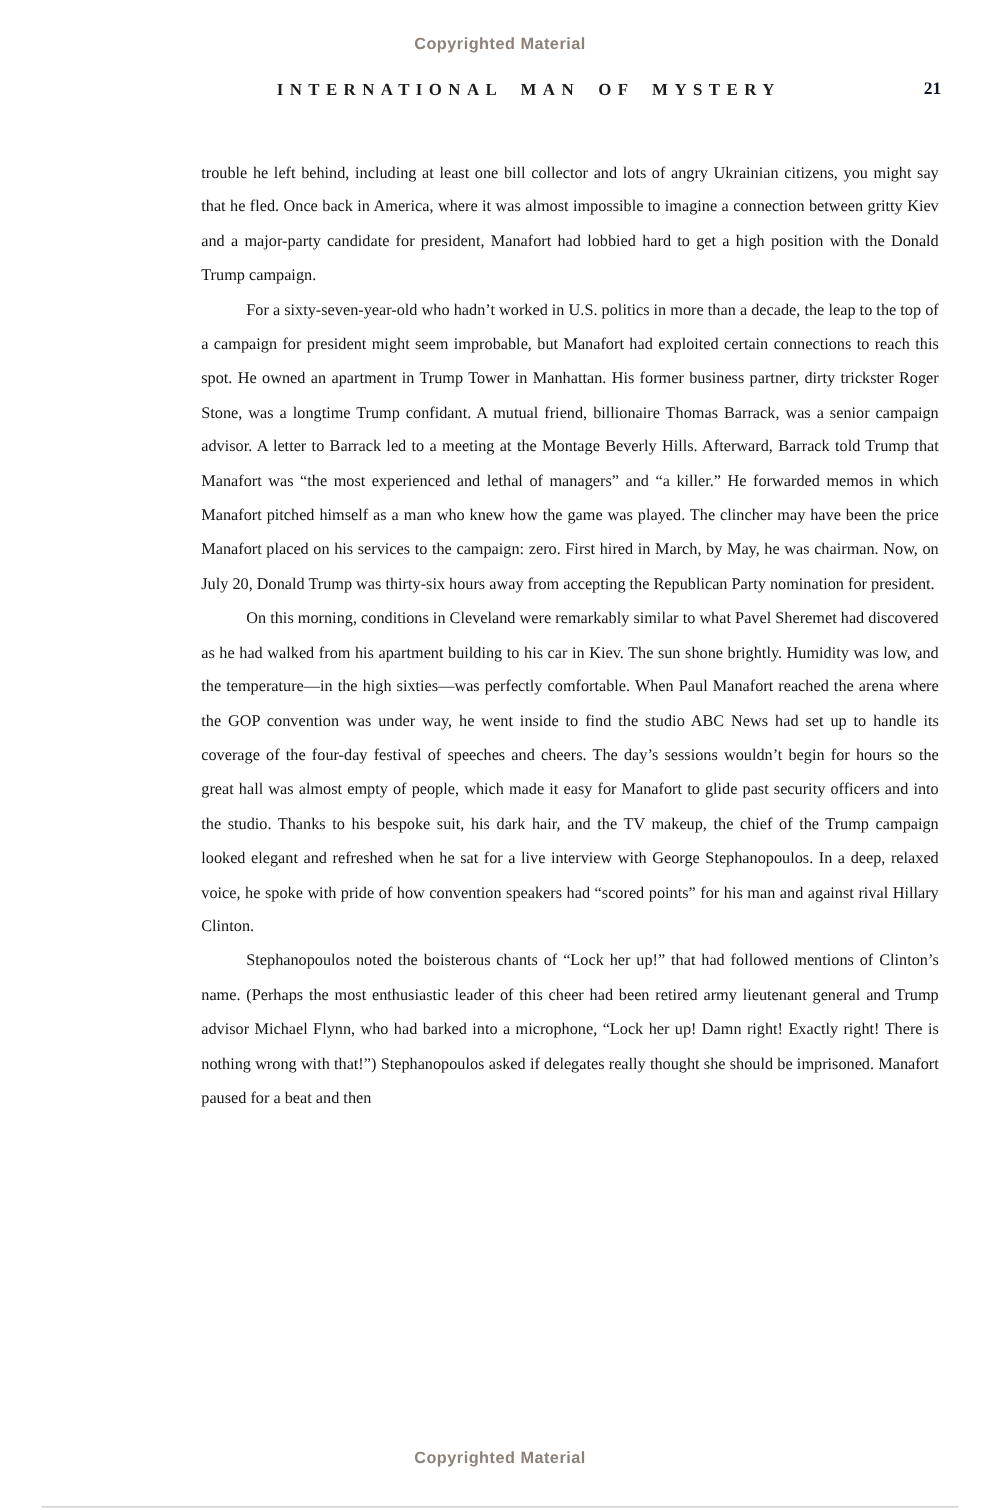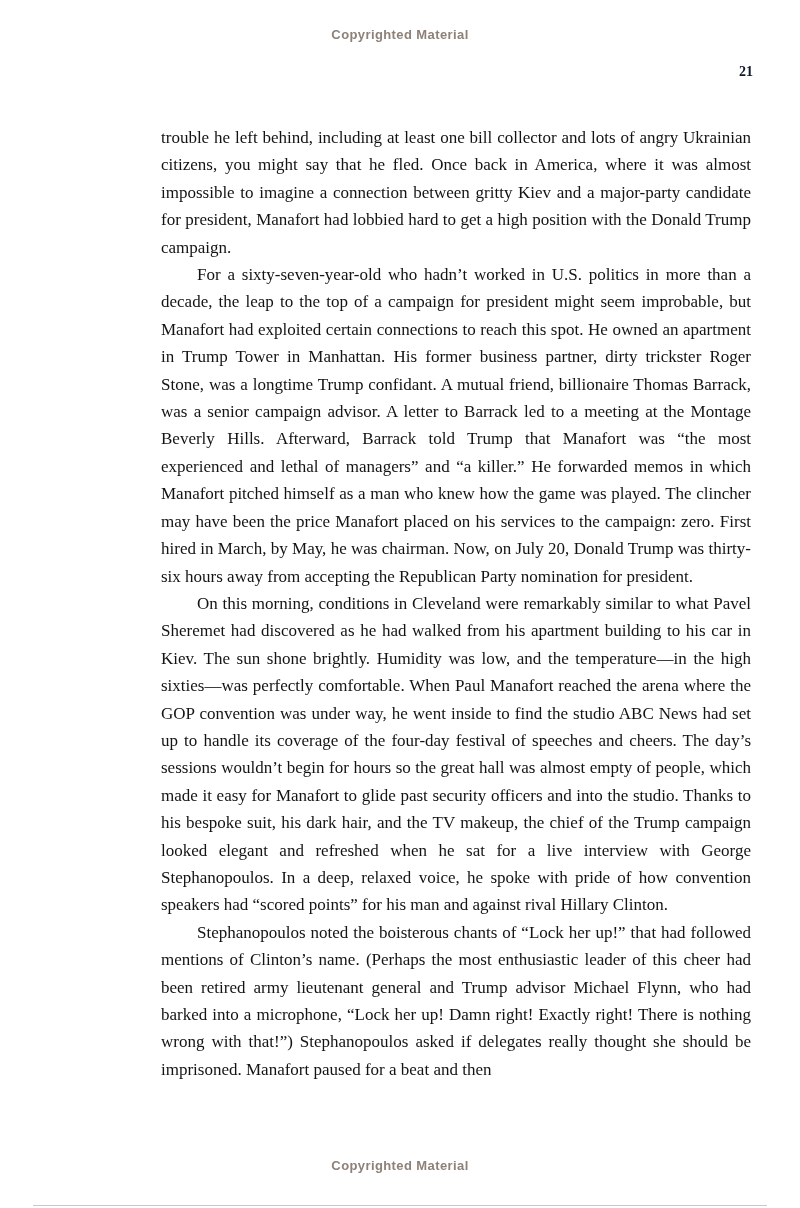--- a/index.html
+++ b/index.html
@@ -58,21 +58,21 @@
     font-weight: bold;
     color: #0f172a;
   }
 
   .body-text {
     position: absolute;
     top: 124px;
     left: 128px;
     width: 590px;
     text-align: justify;
-    font-size: 17px;
+    font-size: 13px;
     line-height: 27.4px;
     color: #131313;
   }
   .body-text p {
     margin: 0;
     padding: 0;
   }
   .body-text p.indent {
     text-indent: 36px;
   }
@@ -87,20 +87,21 @@
   }
 </style>
 </head>
 <body>
 
 <div class="page">
 
   <div class="notice notice-top">Copyrighted Material</div>
 
   <div class="running-header">
+    <div class="running-title">INTERNATIONAL MAN OF MYSTERY</div>
     <div class="running-pagenum">21</div>
   </div>
 
   <div class="body-text">
     <p>trouble he left behind, including at least one bill collector and lots of angry Ukrainian citizens, you might say that he fled. Once back in America, where it was almost impossible to imagine a connection between gritty Kiev and a major-party candidate for president, Manafort had lobbied hard to get a high position with the Donald Trump campaign.</p>
     <p class="indent">For a sixty-seven-year-old who hadn’t worked in U.S. politics in more than a decade, the leap to the top of a campaign for president might seem improbable, but Manafort had exploited certain connections to reach this spot. He owned an apartment in Trump Tower in Manhattan. His former business partner, dirty trickster Roger Stone, was a longtime Trump confidant. A mutual friend, billionaire Thomas Barrack, was a senior campaign advisor. A letter to Barrack led to a meeting at the Montage Beverly Hills. Afterward, Barrack told Trump that Manafort was “the most experienced and lethal of managers” and “a killer.” He forwarded memos in which Manafort pitched himself as a man who knew how the game was played. The clincher may have been the price Manafort placed on his services to the campaign: zero. First hired in March, by May, he was chairman. Now, on July 20, Donald Trump was thirty-six hours away from accepting the Republican Party nomination for president.</p>
     <p class="indent">On this morning, conditions in Cleveland were remarkably similar to what Pavel Sheremet had discovered as he had walked from his apartment building to his car in Kiev. The sun shone brightly. Humidity was low, and the temperature—in the high sixties—was perfectly comfortable. When Paul Manafort reached the arena where the GOP convention was under way, he went inside to find the studio ABC News had set up to handle its coverage of the four-day festival of speeches and cheers. The day’s sessions wouldn’t begin for hours so the great hall was almost empty of people, which made it easy for Manafort to glide past security officers and into the studio. Thanks to his bespoke suit, his dark hair, and the TV makeup, the chief of the Trump campaign looked elegant and refreshed when he sat for a live interview with George Stephanopoulos. In a deep, relaxed voice, he spoke with pride of how convention speakers had “scored points” for his man and against rival Hillary Clinton.</p>
     <p class="indent">Stephanopoulos noted the boisterous chants of “Lock her up!” that had followed mentions of Clinton’s name. (Perhaps the most enthusiastic leader of this cheer had been retired army lieutenant general and Trump advisor Michael Flynn, who had barked into a microphone, “Lock her up! Damn right! Exactly right! There is nothing wrong with that!”) Stephanopoulos asked if delegates really thought she should be imprisoned. Manafort paused for a beat and then</p>
   </div>
 

